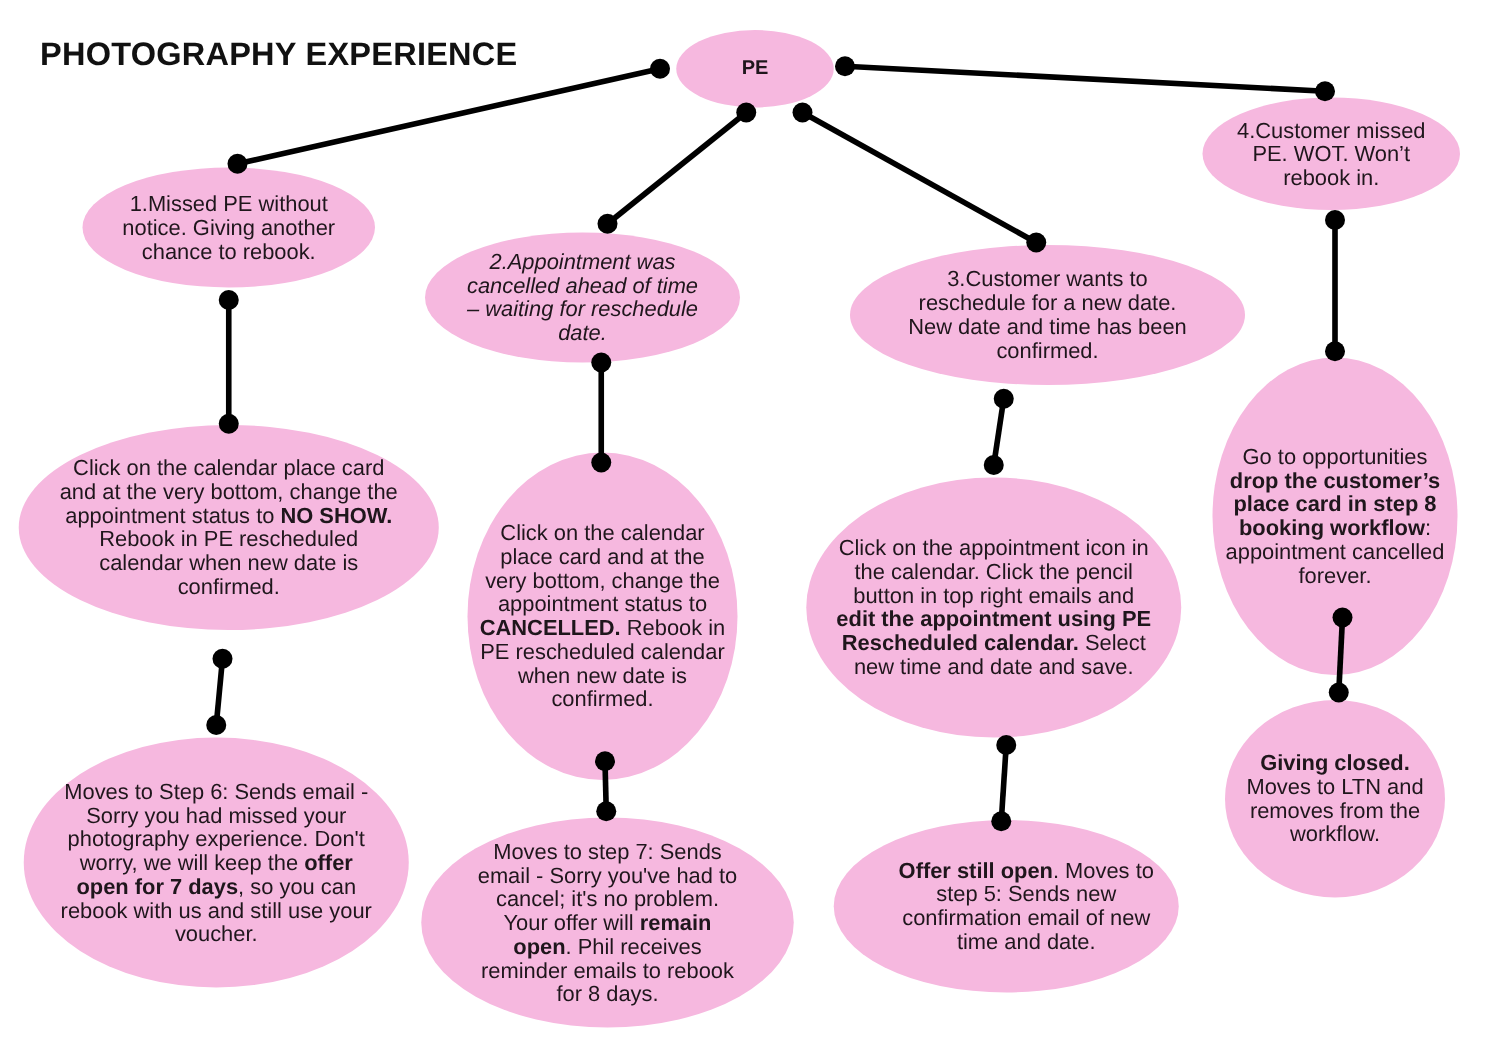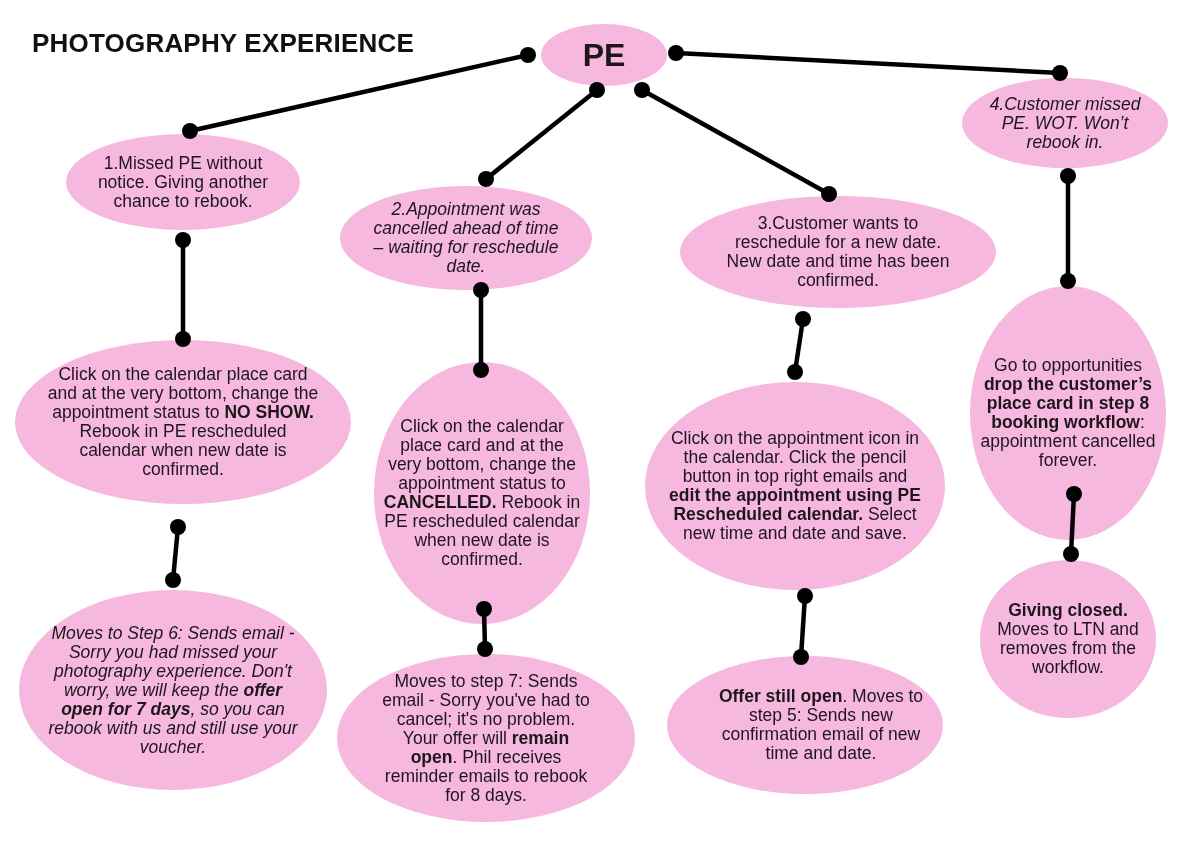--- a/index.html
+++ b/index.html
@@ -5,21 +5,21 @@
   html, body { margin:0; padding:0; background:#ffffff; }
   body { width:1200px; height:848px; position:relative; overflow:hidden;
          font-family:"DejaVu Sans", "Liberation Sans", sans-serif; color:#1a1218; }
   #title { position:absolute; left:32px; top:28px; font-family:"Liberation Sans", sans-serif;
            font-weight:bold; font-size:26px; letter-spacing:0.2px; color:#111; }
   svg#wires { position:absolute; left:0; top:0; width:1200px; height:848px; z-index:2; pointer-events:none; }
   .node { position:absolute; background:#f6b8df; border-radius:50%; display:flex;
           align-items:center; justify-content:center; text-align:center; z-index:1; box-sizing:border-box; }
   .node .txt { font-family:"Liberation Sans", sans-serif; font-size:17.5px; line-height:19px; color:#1f161c; }
   .node .txt b { font-weight:bold; }
-  #n-root .txt { font-size:32px; font-weight:bold; line-height:26px; }
+  #n-root .txt { font-size:16px; font-weight:bold; line-height:26px; }
 </style>
 </head>
 <body>
 
 <div id="title">PHOTOGRAPHY EXPERIENCE</div>
 
 <div class="node" id="n-root" style="left:541px;top:24px;width:126px;height:62px;">
   <div class="txt"><b>PE</b></div>
 </div>
 
@@ -29,41 +29,41 @@
 
 <div class="node" id="n-case2" style="left:340px;top:186px;width:252px;height:104px;font-style:italic;">
   <div class="txt" style="width:190px;"><span>2.Appointment was cancelled ahead of time – waiting for reschedule date.</span></div>
 </div>
 
 <div class="node" id="n-case3" style="left:680px;top:196px;width:316px;height:112px;">
   <div class="txt" style="width:240px;"><span>3.Customer wants to reschedule for a new date. New date and time has been confirmed.</span></div>
 </div>
 
 <div class="node" id="n-case4" style="left:962px;top:78px;width:206px;height:90px;">
-  <div class="txt" style="width:170px;font-style:italic;"><span>4.Customer missed PE. WOT. Won’t rebook in.</span></div>
+  <div class="txt" style="width:170px;"><span>4.Customer missed PE. WOT. Won’t rebook in.</span></div>
 </div>
 
 <div class="node" id="n-action1" style="left:15px;top:340px;width:336px;height:164px;">
   <div class="txt" style="width:275px;"><span>Click on the calendar place card and at the very bottom, change the appointment status to </span><b>NO SHOW.</b><span> Rebook in PE rescheduled calendar when new date is confirmed.</span></div>
 </div>
 
 <div class="node" id="n-action2" style="left:374px;top:362px;width:216px;height:262px;">
   <div class="txt" style="width:200px;"><span>Click on the calendar place card and at the very bottom, change the appointment status to </span><b>CANCELLED.</b><span> Rebook in PE rescheduled calendar when new date is confirmed.</span></div>
 </div>
 
 <div class="node" id="n-action3" style="left:645px;top:382px;width:300px;height:208px;">
   <div class="txt" style="width:255px;"><span>Click on the appointment icon in the calendar. Click the pencil button in top right emails and </span><b>edit the appointment using PE Rescheduled calendar.</b><span> Select new time and date and save.</span></div>
 </div>
 
 <div class="node" id="n-action4" style="left:970px;top:286px;width:196px;height:254px;">
   <div class="txt" style="width:180px;"><span>Go to opportunities </span><b>drop the customer’s place card in step 8 booking workflow</b><span>: appointment cancelled forever.</span></div>
 </div>
 
 <div class="node" id="n-result1" style="left:19px;top:590px;width:308px;height:200px;">
-  <div class="txt" style="width:260px;font-style:italic;"><span>Moves to Step 6: Sends email - Sorry you had missed your photography experience. Don't worry, we will keep the </span><b>offer open for 7 days</b><span>, so you can rebook with us and still use your voucher.</span></div>
+  <div class="txt" style="width:260px;"><span>Moves to Step 6: Sends email - Sorry you had missed your photography experience. Don't worry, we will keep the </span><b>offer open for 7 days</b><span>, so you can rebook with us and still use your voucher.</span></div>
 </div>
 
 <div class="node" id="n-result2" style="left:337px;top:654px;width:298px;height:168px;">
   <div class="txt" style="width:215px;"><span>Moves to step 7: Sends email - Sorry you've had to cancel; it's no problem. Your offer will </span><b>remain open</b><span>. Phil receives reminder emails to rebook for 8 days.</span></div>
 </div>
 
 <div class="node" id="n-result3" style="left:667px;top:656px;width:276px;height:138px;">
   <div class="txt" style="width:220px;margin-left:32px;"><b>Offer still open</b><span>. Moves to step 5: Sends new confirmation email of new time and date.</span></div>
 </div>
 

